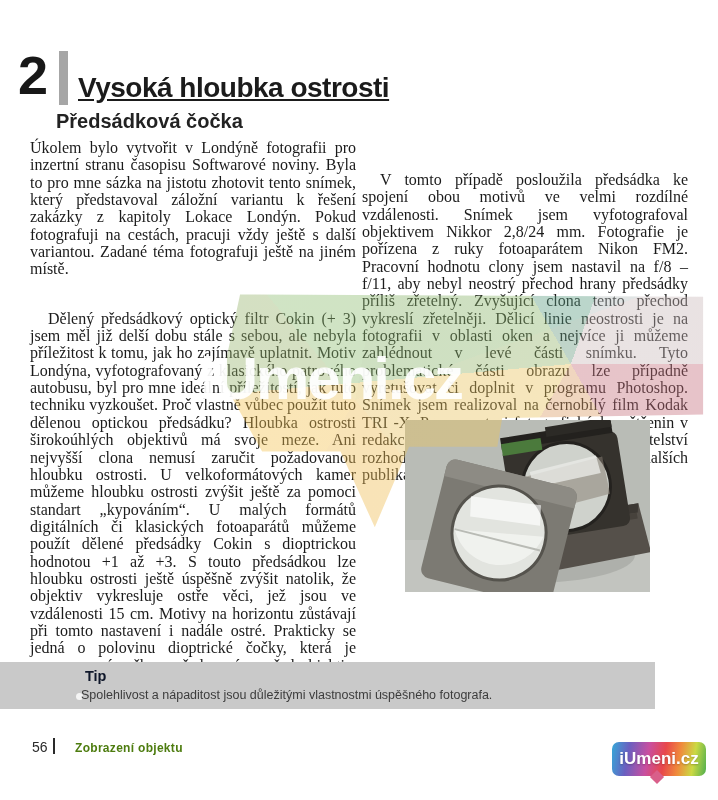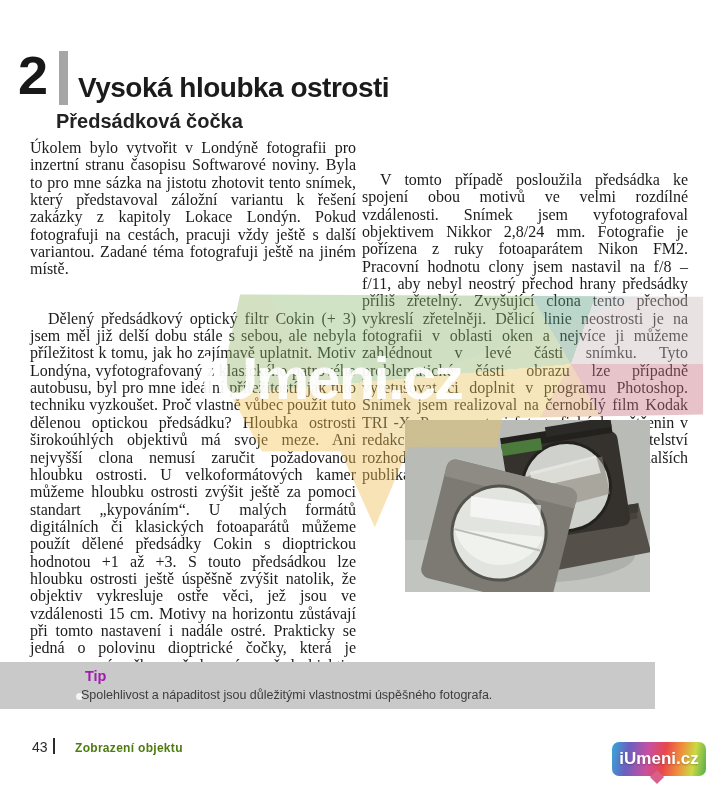--- a/index.html
+++ b/index.html
@@ -14,21 +14,21 @@
     position:absolute;left:18px;top:46px;
     font-family:"Liberation Sans", sans-serif;
     font-weight:bold;font-size:54px;line-height:58px;color:#181818;
   }
   .chapter-bar{
     position:absolute;left:59px;top:51px;width:9px;height:54px;background:#a6a6a6;
   }
   .page-title{
     position:absolute;left:78px;top:72px;
     font-family:"Liberation Sans", sans-serif;
-    font-weight:bold;font-size:28px;color:#1b1b1b;letter-spacing:-0.5px;
+    font-weight:bold;font-size:28px;color:#1b1b1b;letter-spacing:-0.5px;text-decoration:underline;
   }
   .page-subtitle{
     position:absolute;left:56px;top:110px;
     font-family:"Liberation Sans", sans-serif;
     font-weight:bold;font-size:20px;color:#222;
   }
   
   .col{
     position:absolute;top:139px;width:326px;
     font-size:16px;line-height:17.35px;text-align:justify;
@@ -58,21 +58,21 @@
     font-family:"Liberation Sans", sans-serif;font-weight:bold;
     font-size:60px;letter-spacing:-2px;color:rgba(255,255,255,.93);
   }
   
   .tip-box{
     position:absolute;left:0;top:662px;width:655px;height:47px;
     background:#c9c9c9;font-family:"Liberation Sans", sans-serif;
   }
   .tip-label{
     position:absolute;left:85px;top:6px;
-    font-weight:bold;font-size:14.5px;color:#a21caf;
+    font-weight:bold;font-size:14.5px;color:#0f172a;
   }
   .tip-bullet{
     position:absolute;left:76px;top:31px;width:7px;height:7px;border-radius:50%;
     background:#f4f4f4;
   }
   .tip-text{
     position:absolute;left:81px;top:26px;
     font-size:12.5px;color:#3c3c3c;
   }
   
@@ -159,20 +159,20 @@
 
 <div class="wm-bg"></div>
 <div class="wm-text">iUmeni.cz</div>
 
 <div class="tip-box">
   <div class="tip-label">Tip</div>
   <div class="tip-bullet"></div>
   <div class="tip-text">Spolehlivost a nápaditost jsou důležitými vlastnostmi úspěšného fotografa.</div>
 </div>
 
-<div class="footer-pagenum">43</div>
+<div class="footer-pagenum">56</div>
 <div class="footer-bar"></div>
 <div class="footer-section">Zobrazení objektu</div>
 
 <div class="site-logo">
   <span class="logo-text">iUmeni.cz</span>
 </div>
 <div class="logo-tail"></div>
 
 </body></html>

